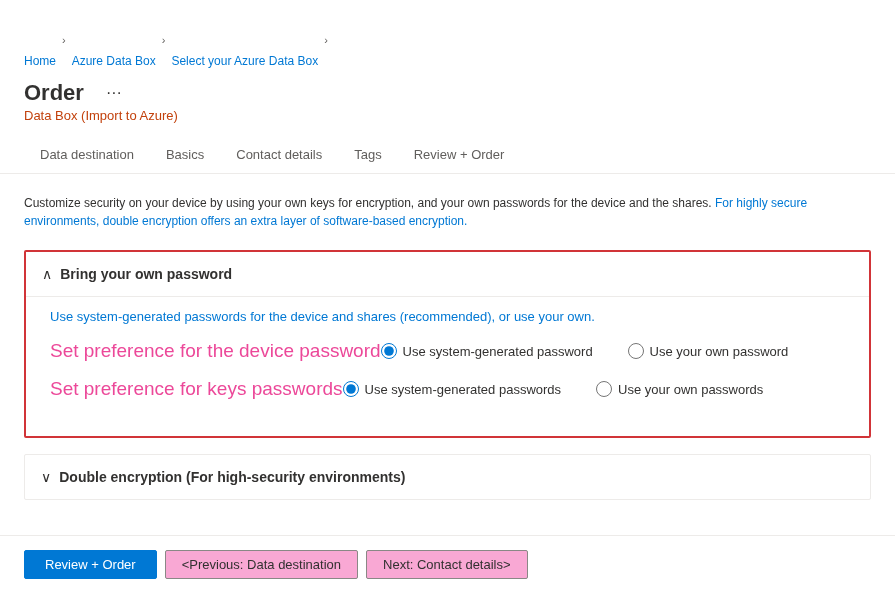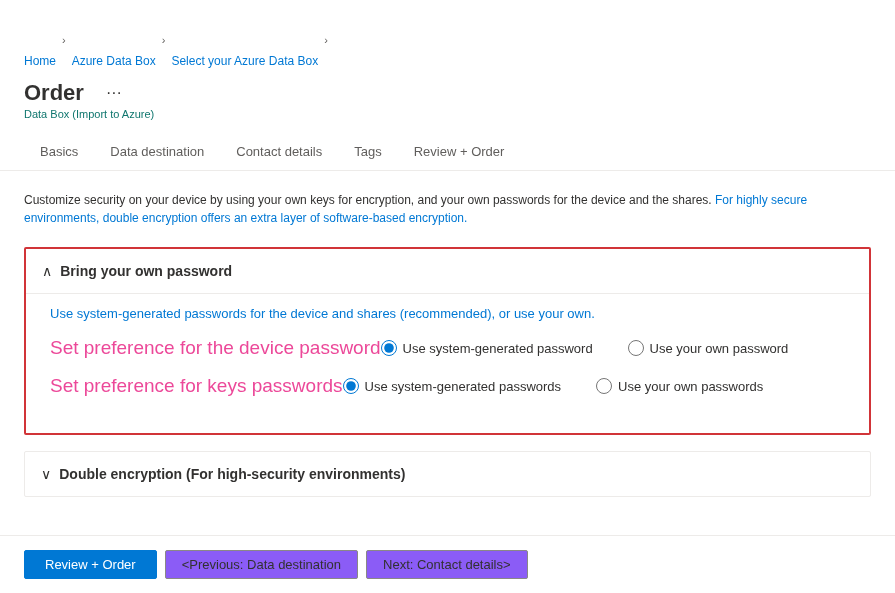--- a/index.html
+++ b/index.html
@@ -41,22 +41,22 @@
     .ellipsis-btn {
       background: none;
       border: none;
       cursor: pointer;
       color: #323130;
       font-size: 16px;
       padding: 2px 6px;
       border-radius: 2px;
     }
     .page-subtitle {
-      font-size: 11px;
-      color: #0f766e;
+      font-size: 13px;
+      color: #c2410c;
       margin-top: 2px;
     }
 
     
     .tabs {
       display: flex;
       align-items: flex-end;
       padding: 16px 24px 0 24px;
       border-bottom: 1px solid #edebe9;
       gap: 0;
@@ -190,21 +190,21 @@
       background: #0078d4;
       color: #fff;
       border: 1px solid #0078d4;
       padding: 6px 20px;
       font-size: 13px;
       border-radius: 2px;
       cursor: pointer;
       font-family: inherit;
     }
     .btn-secondary {
-      background: #8b5cf6;
+      background: #f9a8d4;
       color: #323130;
       border: 1px solid #8a8886;
       padding: 6px 16px;
       font-size: 13px;
       border-radius: 2px;
       cursor: pointer;
       font-family: inherit;
     }
 
     .main-area {
@@ -225,22 +225,22 @@
 
 <div class="page-header">
   <div class="page-title-row">
     <h1 class="page-title">Order</h1>
     <button class="ellipsis-btn">···</button>
   </div>
   <div class="page-subtitle">Data Box (Import to Azure)</div>
 </div>
 
 <div class="tabs">
+  <div class="tab">Data destination</div>
   <div class="tab">Basics</div>
-  <div class="tab">Data destination</div>
   <div class="tab">Contact details</div>
   <div class="tab">Tags</div>
   <div class="tab">Review + Order</div>
 </div>
 
 <div class="main-area">
   <div class="content">
     <p class="description">
       Customize security on your device by using your own keys for encryption, and your own passwords for the device and the shares. <a>For highly secure environments, double encryption offers an extra layer of software-based encryption.</a>
     </p>

